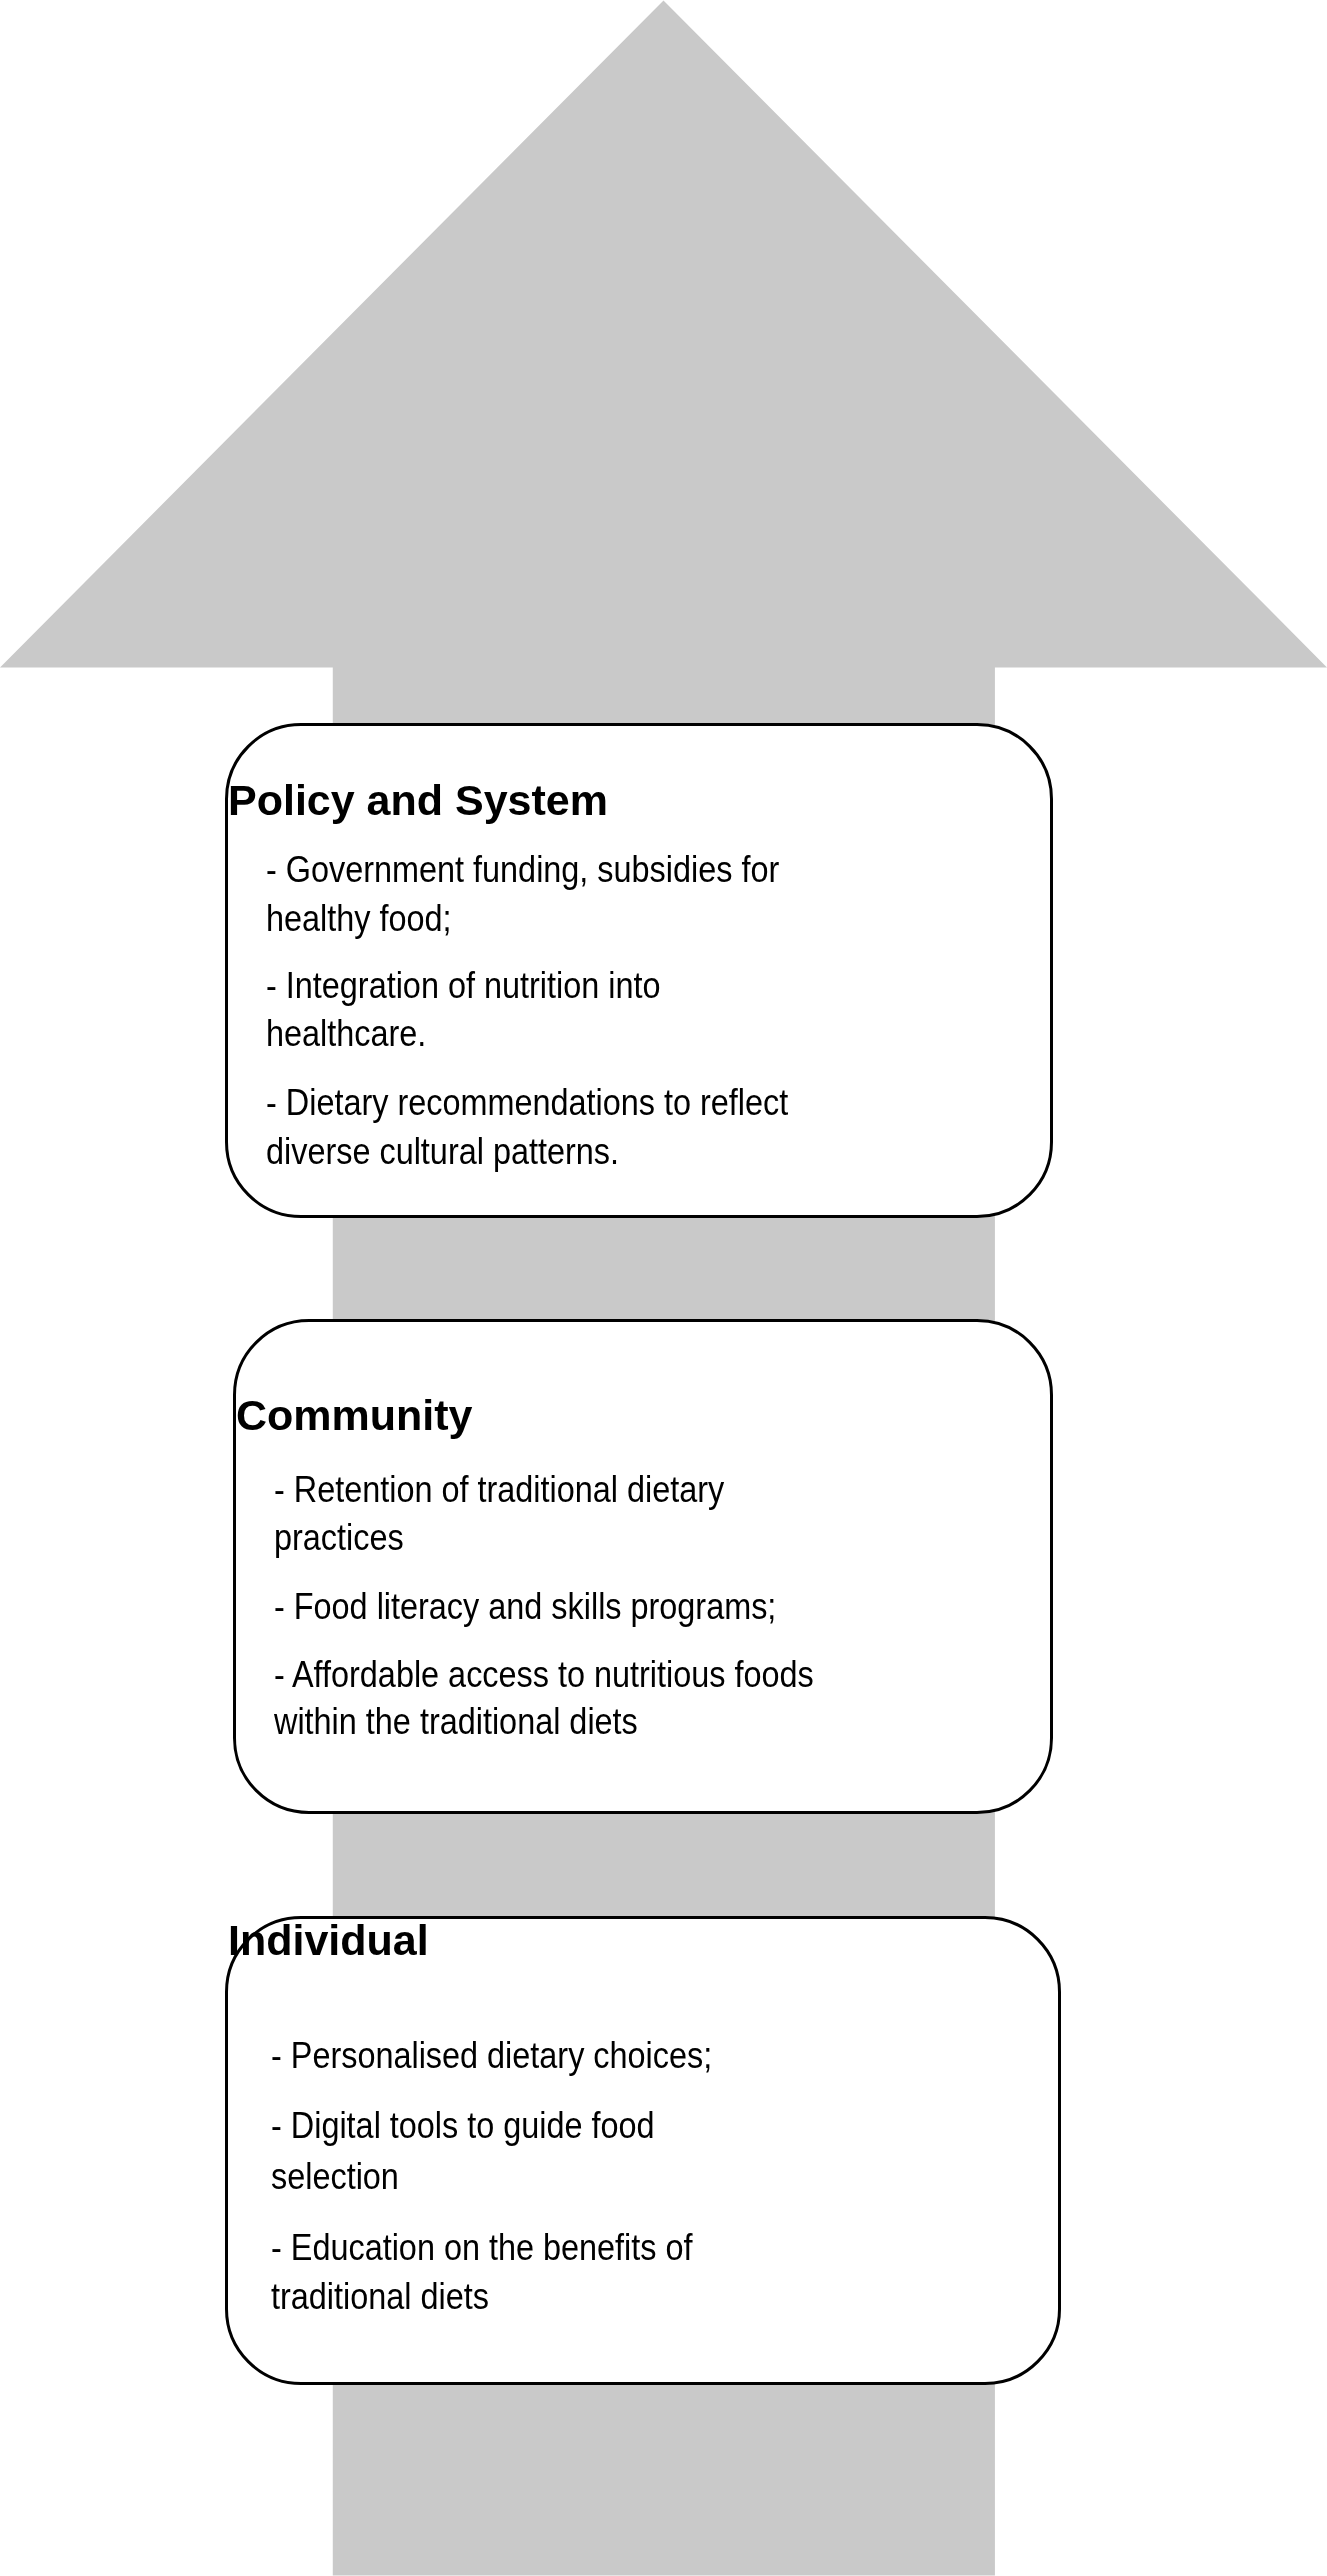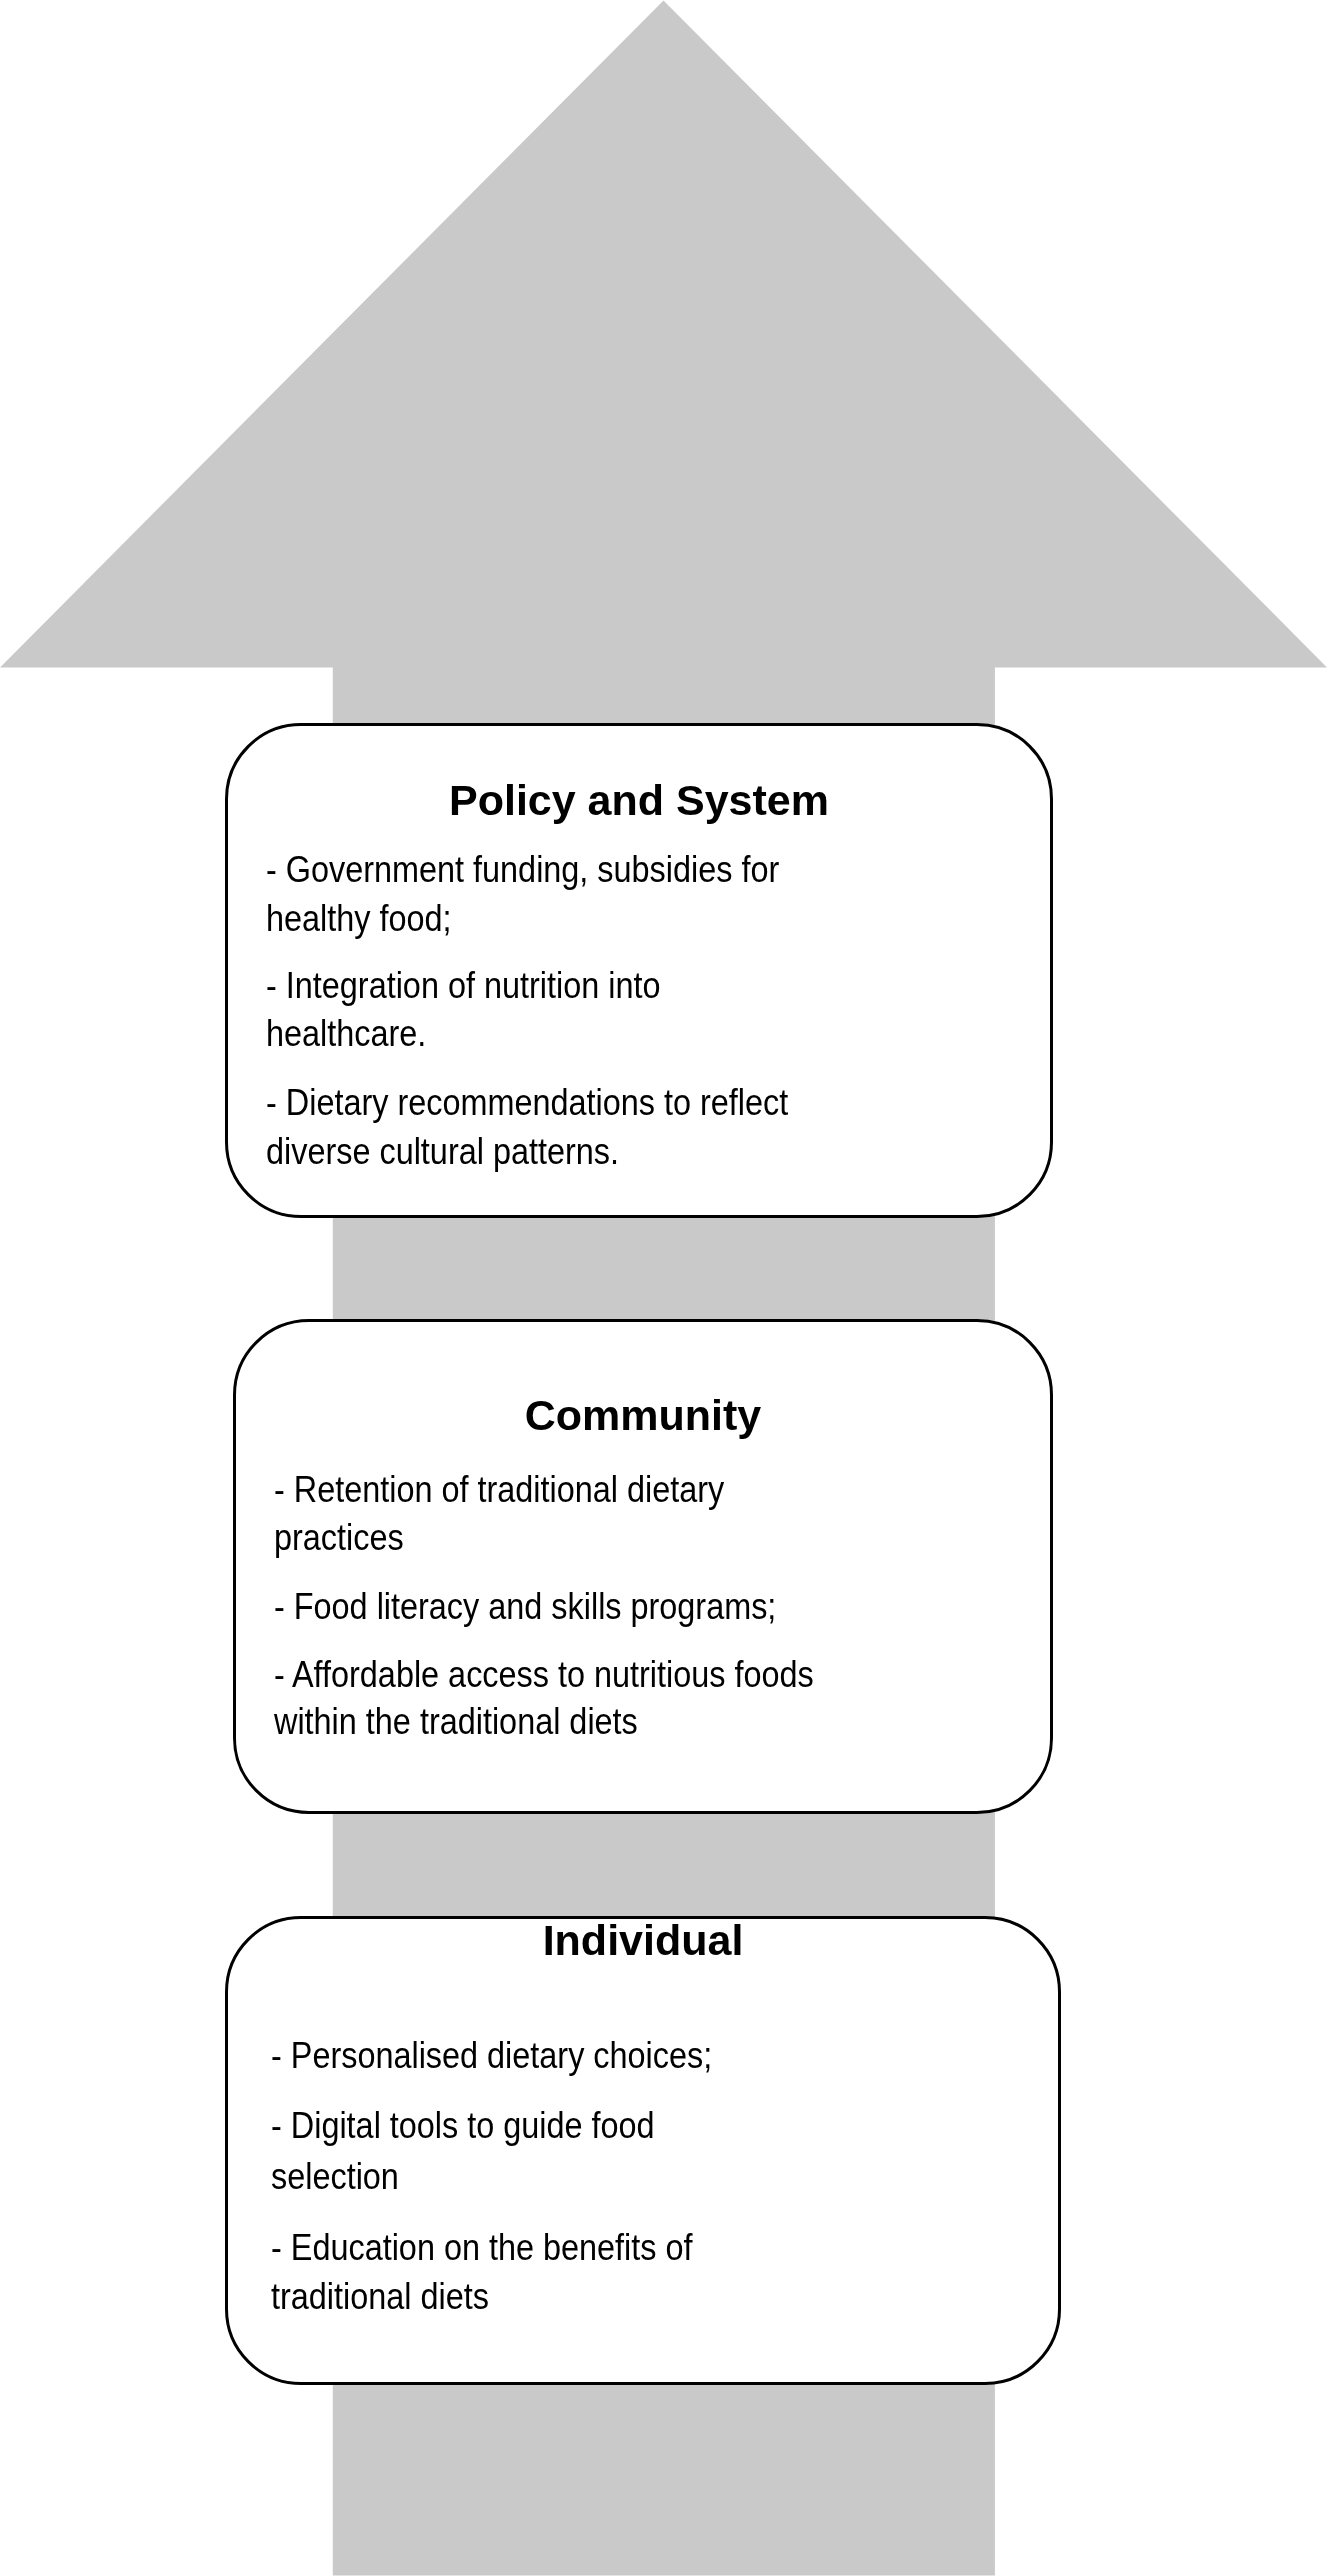--- a/index.html
+++ b/index.html
@@ -8,21 +8,21 @@
   svg.arrow { position:absolute; left:0; top:0; width:1327px; height:2576px; }
   .box {
     position:absolute;
     box-sizing:border-box;
     background:#ffffff;
     border:3.4px solid #000000;
     border-radius:76px;
   }
   .title {
     position:absolute; left:0; right:0;
-    text-align:center;
+    text-align:left;
     font-family:"Liberation Sans", sans-serif;
     font-weight:bold;
     font-size:43px;
     line-height:43px;
     color:#000000;
     white-space:nowrap;
   }
   .line {
     position:absolute;
     font-family:"Liberation Sans", sans-serif;

